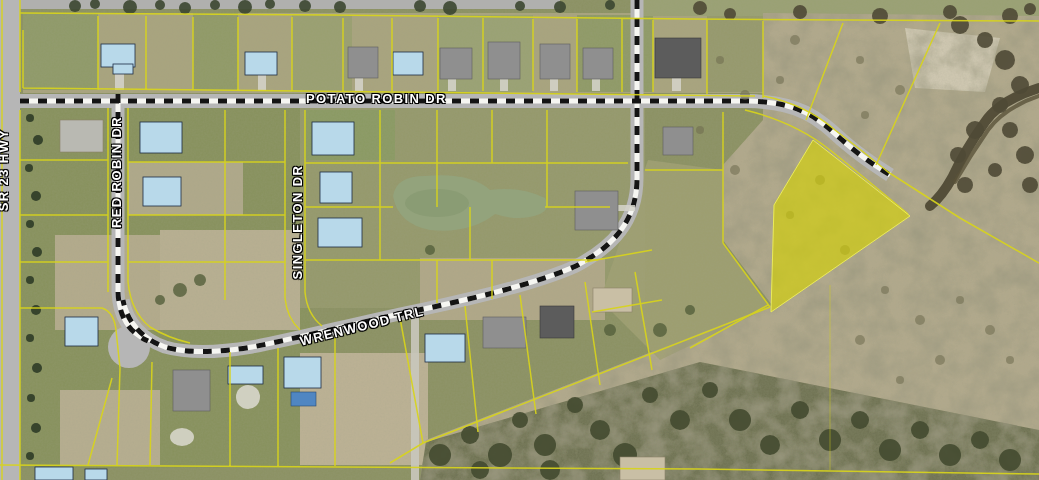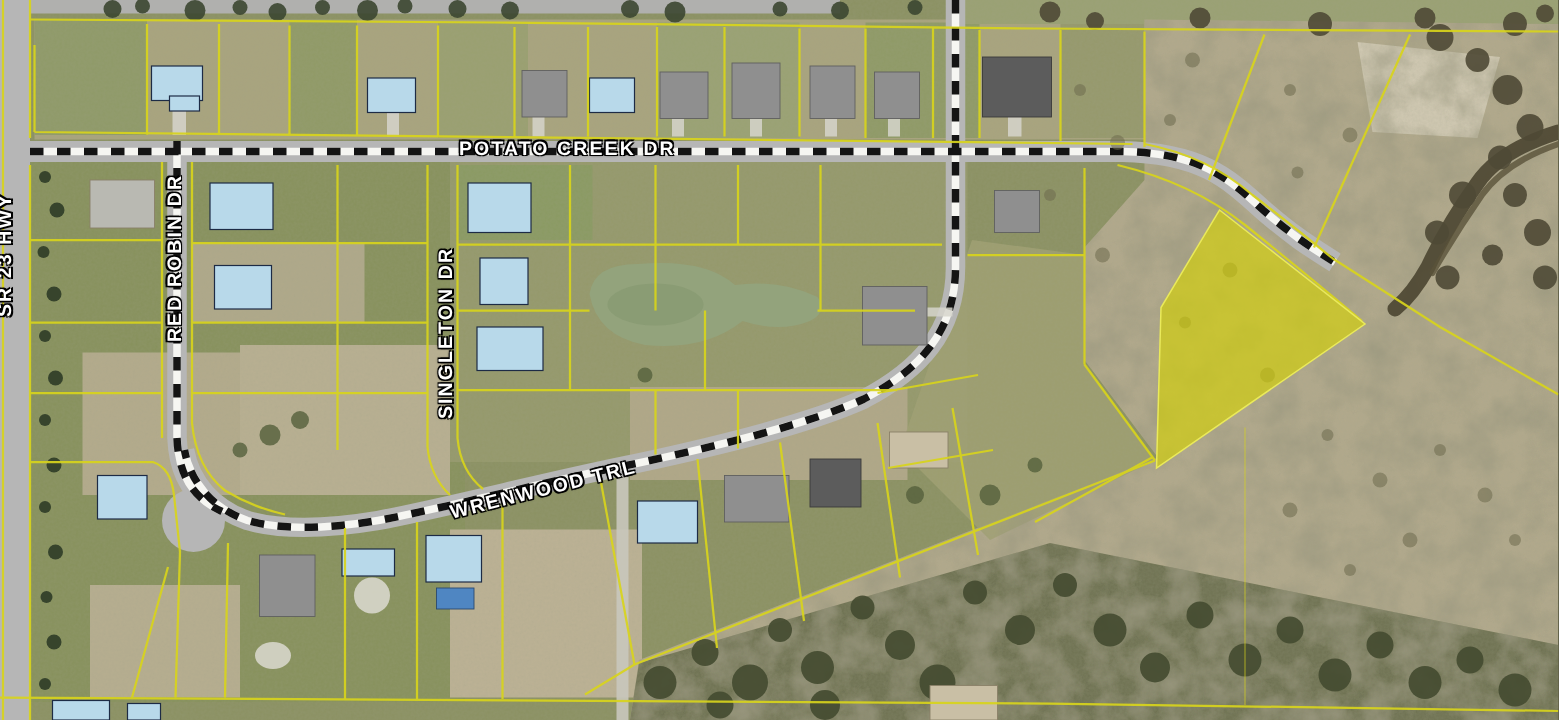--- a/index.html
+++ b/index.html
@@ -271,18 +271,18 @@
     <path d="M285,110V298Q287,318 300,330 M305,110V292Q307,314 322,326"></path>
     <path d="M305,163H628 M305,207H393 M545,207H610 M305,260H598 M380,110V163 M437,110V163 M492,110V163 M547,110V163 M380,163V260 M437,163V207 M470,207V260 M547,163V207 M437,260V303 M492,260V299"></path>
     <path d="M645,170H723 M723,112V243 M723,243L770,307 M768,305L690,348 M585,262L652,250 M592,312L662,300"></path>
     <path d="M230,352V466 M278,348V466 M335,338V466 M400,318L423,443 M465,306L478,432 M520,295L536,414 M585,282L600,385 M635,272L652,370 M390,463L423,443L770,307 M0,465L700,469L1039,474"></path>
     <path d="M830,285V470" stroke-width="1" opacity="0.5"></path>
   </g>
 
   <polygon points="813,140 910,216 771,312 774,205" fill="#d6d400" fill-opacity="0.62" stroke="#eaea5a" stroke-width="1"></polygon>
 </svg>
 
-<div class="street-label" id="lbl-potato">POTATO CREEK DR</div>
+<div class="street-label" id="lbl-potato">POTATO ROBIN DR</div>
 <div class="street-label vert" id="lbl-redrobin">RED ROBIN DR</div>
 <div class="street-label vert" id="lbl-singleton">SINGLETON DR</div>
 <div class="street-label" id="lbl-wrenwood">WRENWOOD TRL</div>
 <div class="street-label vert" id="lbl-highway">SR 23 HWY</div>
 </div>
 
 </body></html>

